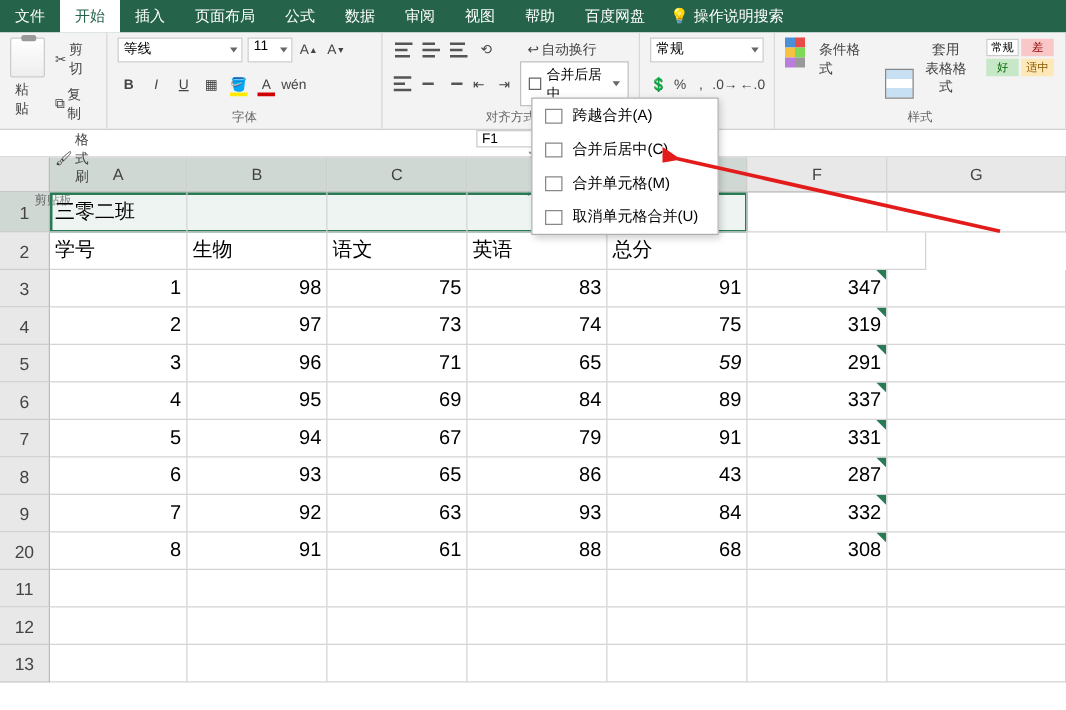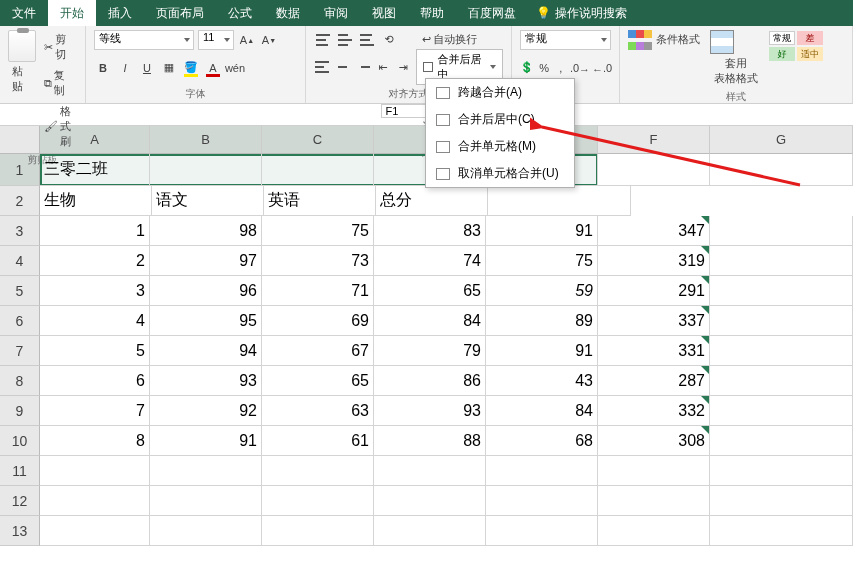--- a/index.html
+++ b/index.html
@@ -225,21 +225,21 @@
         <div class="cond-icon">
           <span style="background:#4a90d9;"></span>
             <span style="background:#e94b4b;"></span>
             <span style="background:#f5c242;"></span>
           <span style="background:#7ed957;"></span>
             <span style="background:#b97edb;"></span>
             <span style="background:#999;"></span>
         </div>
         <span class="ribbon-btn">条件格式</span>
       </div>
-      <div style="display:flex; flex-direction:column; align-items:flex-start;">
+      <div style="display:flex; align-items:flex-end;">
         <div style="width:24px;height:24px;border:1px solid #888;background:linear-gradient(#c8e0f4 33%,#fff 33% 66%,#c8e0f4 66%);"></div>
         <span class="ribbon-btn" style="white-space:pre-line;text-align:center;">套用
 表格格式</span>
       </div>
       <div style="display:flex; flex-direction:column;">
         <div style="display:flex;">
           <div class="style-swatch" style="background:#fff;border:1px solid #ccc;">常规</div>
           <div class="style-swatch" style="background:#f9c7c7;color:#900;">差</div>
         </div>
         <div style="display:flex;">
@@ -290,21 +290,21 @@
     <div class="row-headers" id="row-headers">
         <div class="row-header r1 sel">1</div>
         <div class="row-header rx">2</div>
         <div class="row-header rx">3</div>
         <div class="row-header rx">4</div>
         <div class="row-header rx">5</div>
         <div class="row-header rx">6</div>
         <div class="row-header rx">7</div>
         <div class="row-header rx">8</div>
         <div class="row-header rx">9</div>
-        <div class="row-header rx">10</div>
+        <div class="row-header rx">20</div>
         <div class="row-header rx">11</div>
         <div class="row-header rx">12</div>
         <div class="row-header rx">13</div>
       </div>
   </div>
   <div style="display:flex; flex-direction:column; flex:1;">
     <div class="col-headers" id="col-headers">
         <div class="col-header cw-A sel" style="width: 110px;">A</div>
         <div class="col-header cw-B sel" style="width: 112px;">B</div>
         <div class="col-header cw-C sel" style="width: 112px;">C</div>
@@ -318,20 +318,21 @@
     <div class="grid-row">
           <div class="cell cw-A r1" style="width: 110px; position: relative;">三零二班</div>
           <div class="cell cw-B r1" style="width: 112px; position: relative;"></div>
           <div class="cell cw-C r1" style="width: 112px; position: relative;"></div>
           <div class="cell cw-D r1" style="width: 112px; position: relative;"></div>
           <div class="cell cw-E r1" style="width: 112px; position: relative;"></div>
           <div class="cell cw-F r1" style="width: 112px; position: relative;"></div>
           <div class="cell cw-G r1" style="width: 143px; position: relative;"></div>
         </div>
         <div class="grid-row">
+          <div class="cell cw-A rx" style="width: 110px; position: relative;">学号</div>
           <div class="cell cw-C rx" style="width: 112px; position: relative;">生物</div>
           <div class="cell cw-D rx" style="width: 112px; position: relative;">语文</div>
           <div class="cell cw-E rx" style="width: 112px; position: relative;">英语</div>
           <div class="cell cw-F rx" style="width: 112px; position: relative;">总分</div>
           <div class="cell cw-G rx" style="width: 143px; position: relative;"></div>
         </div>
         <div class="grid-row">
           <div class="cell cw-A rx num" style="width: 110px; position: relative;">1</div>
           <div class="cell cw-B rx num" style="width: 112px; position: relative;">98</div>
           <div class="cell cw-C rx num" style="width: 112px; position: relative;">75</div>

